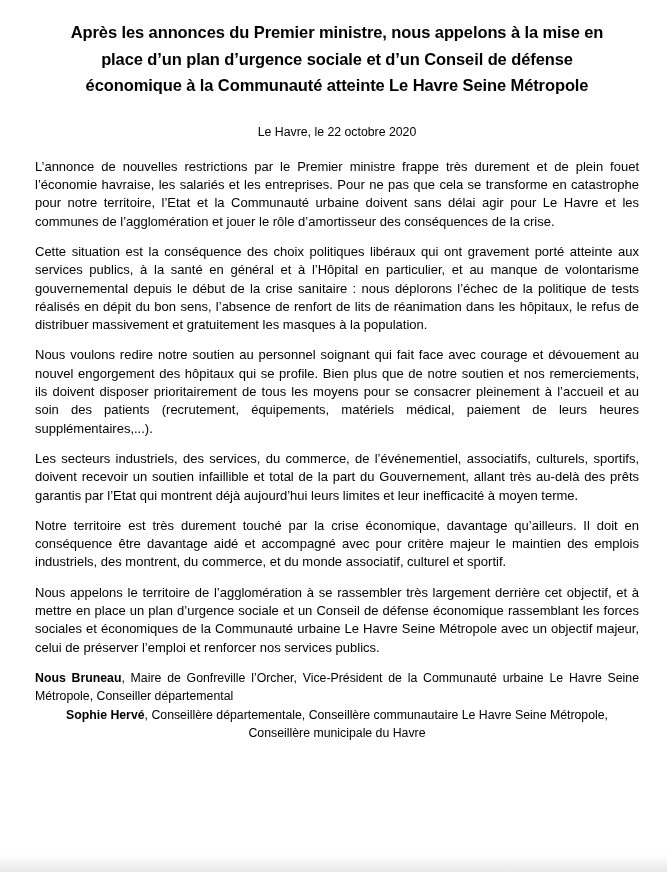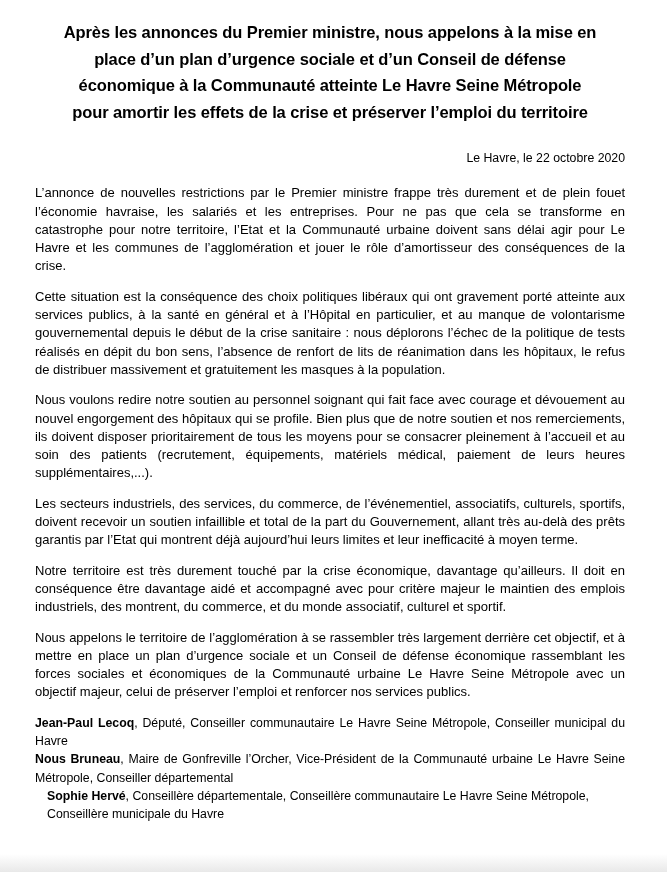--- a/index.html
+++ b/index.html
@@ -8,59 +8,58 @@
     background: #ffffff;
   }
   .page {
     position: relative;
     box-sizing: border-box;
     width: 667px;
     height: 872px;
     background: #ffffff;
     color: #000000;
     font-family: "Liberation Sans", sans-serif;
-    padding: 19px 42px 0 35px;
+    padding: 19px 28px 0 35px;
     overflow: hidden;
   }
   .title {
     margin: 0;
     font-size: 16.5px;
     font-weight: bold;
     line-height: 26.5px;
     text-align: center;
     letter-spacing: -0.1px;
   }
   .title-line {
     display: block;
     white-space: nowrap;
   }
   .dateline {
     margin: 24px 0 17px 0;
     font-size: 12.3px;
     line-height: 18.3px;
-    text-align: right;
+    text-align: center;
   }
   p.body {
     margin: 0 0 12px 0;
     font-size: 13px;
     line-height: 18.3px;
     text-align: justify;
   }
   .signatures {
     margin: 0;
   }
   .signatures p.sig {
     margin: 0;
     font-size: 12.3px;
     line-height: 18.3px;
     text-align: justify;
   }
   .signatures p.sig.no-justify {
-    text-align: left;
-    margin-left: 12px;
+    text-align: center;
   }
   .signatures strong {
     font-weight: bold;
   }
   .bottom-fade {
     position: absolute;
     left: 0;
     right: 0;
     bottom: 0;
     height: 18px;
@@ -70,33 +69,31 @@
 </style>
 </head>
 <body>
 
 <div class="page">
 
   <h1 class="title">
     <span class="title-line">Après les annonces du Premier ministre, nous appelons à la mise en</span>
     <span class="title-line">place d’un plan d’urgence sociale et d’un Conseil de défense</span>
     <span class="title-line">économique à la Communauté atteinte Le Havre Seine Métropole</span>
-    <span class="title-line">pour amortir les effets de la crise et préserver l’emploi du territoire</span>
   </h1>
 
   <p class="dateline">Le Havre, le 22 octobre 2020</p>
 
   <p class="body">L’annonce de nouvelles restrictions par le Premier ministre frappe très durement et de plein fouet l’économie havraise, les salariés et les entreprises. Pour ne pas que cela se transforme en catastrophe pour notre territoire, l’Etat et la Communauté urbaine doivent sans délai agir pour Le Havre et les communes de l’agglomération et jouer le rôle d’amortisseur des conséquences de la crise.</p>
   <p class="body">Cette situation est la conséquence des choix politiques libéraux qui ont gravement porté atteinte aux services publics, à la santé en général et à l’Hôpital en particulier, et au manque de volontarisme gouvernemental depuis le début de la crise sanitaire : nous déplorons l’échec de la politique de tests réalisés en dépit du bon sens, l’absence de renfort de lits de réanimation dans les hôpitaux, le refus de distribuer massivement et gratuitement les masques à la population.</p>
   <p class="body">Nous voulons redire notre soutien au personnel soignant qui fait face avec courage et dévouement au nouvel engorgement des hôpitaux qui se profile. Bien plus que de notre soutien et nos remerciements, ils doivent disposer prioritairement de tous les moyens pour se consacrer pleinement à l’accueil et au soin des patients (recrutement, équipements, matériels médical, paiement de leurs heures supplémentaires,...).</p>
   <p class="body">Les secteurs industriels, des services, du commerce, de l’événementiel, associatifs, culturels, sportifs, doivent recevoir un soutien infaillible et total de la part du Gouvernement, allant très au-delà des prêts garantis par l’Etat qui montrent déjà aujourd’hui leurs limites et leur inefficacité à moyen terme.</p>
   <p class="body">Notre territoire est très durement touché par la crise économique, davantage qu’ailleurs. Il doit en conséquence être davantage aidé et accompagné avec pour critère majeur le maintien des emplois industriels, des montrent, du commerce, et du monde associatif, culturel et sportif.</p>
   <p class="body">Nous appelons le territoire de l’agglomération à se rassembler très largement derrière cet objectif, et à mettre en place un plan d’urgence sociale et un Conseil de défense économique rassemblant les forces sociales et économiques de la Communauté urbaine Le Havre Seine Métropole avec un objectif majeur, celui de préserver l’emploi et renforcer nos services publics.</p>
 
   <div class="signatures">
-    <p class="sig"><strong>Jean-Paul Lecoq</strong><span>, Député, Conseiller communautaire Le Havre Seine Métropole, Conseiller municipal du Havre</span></p>
     <p class="sig"><strong>Nous Bruneau</strong><span>, Maire de Gonfreville l’Orcher, Vice-Président de la Communauté urbaine Le Havre Seine Métropole, Conseiller départemental</span></p>
     <p class="sig no-justify"><strong>Sophie Hervé</strong><span>, Conseillère départementale, Conseillère communautaire Le Havre Seine Métropole, Conseillère municipale du Havre</span></p>
   </div>
 
   <div class="bottom-fade"></div>
 
 </div>
 
 </body></html>

